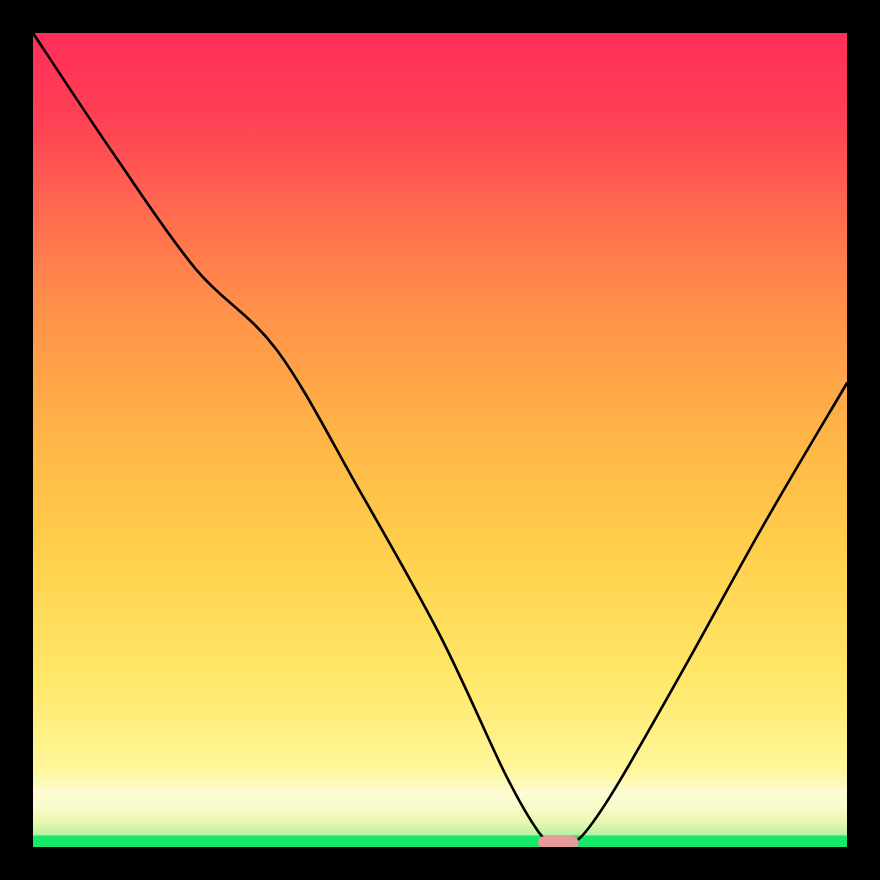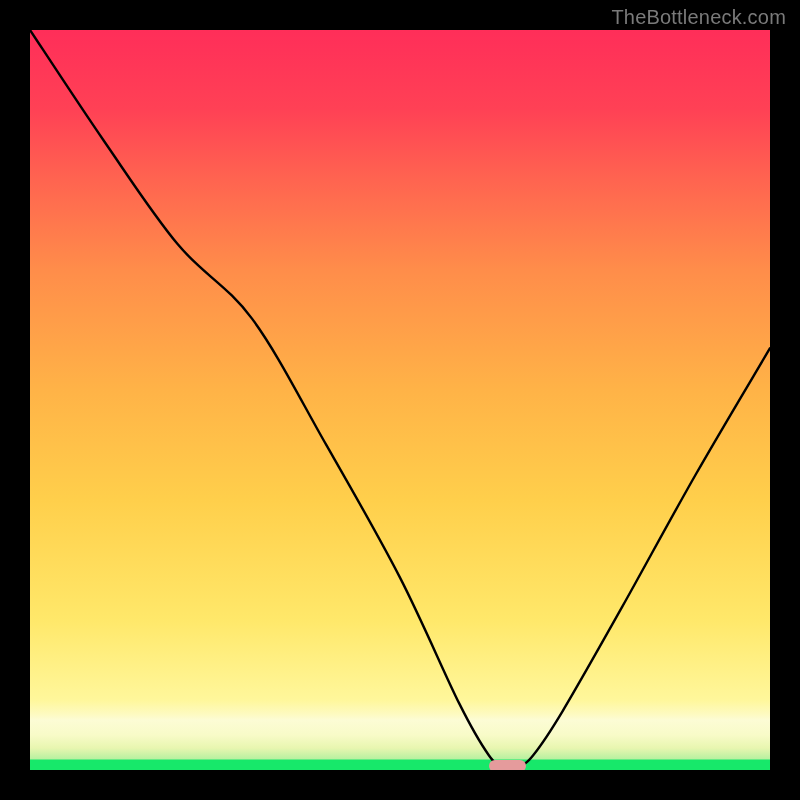--- a/index.html
+++ b/index.html
@@ -86,14 +86,13 @@
 <body>
 
 <div class="frame">
   <div class="plot-area">
     <div class="gradient-bg"></div>
     <svg class="curve" viewBox="0 0 740 740" preserveAspectRatio="none">
       <path id="curve-path" class="line" d="M 0.0 0.0 C 12.3 18.5, 49.3 75.2, 74.0 111.0 C 98.7 146.8, 123.3 185.0, 148.0 214.6 C 172.7 244.2, 197.3 255.3, 222.0 288.6 C 246.7 321.9, 271.3 371.2, 296.0 414.4 C 320.7 457.6, 347.8 504.4, 370.0 547.6 C 392.2 590.8, 414.4 643.8, 429.2 673.4 C 444.0 703.0, 451.4 714.7, 458.8 725.2 C 466.2 735.7, 468.7 734.4, 473.6 736.3 C 478.5 738.1, 483.5 738.1, 488.4 736.3 C 493.3 734.4, 495.8 734.5, 503.2 725.2 C 510.6 716.0, 518.0 705.5, 532.8 680.8 C 547.6 656.1, 569.8 616.7, 592.0 577.2 C 614.2 537.7, 641.3 487.2, 666.0 444.0 C 690.7 400.8, 727.7 339.2, 740.0 318.2"></path>
     </svg>
     <div id="min-marker" class="marker" style="left: 458.8px; width: 37px; top: 730.3px;"></div>
   </div>
-  <div class="watermark">TheBottleneck.com</div>
 </div>
 
 </body></html>

